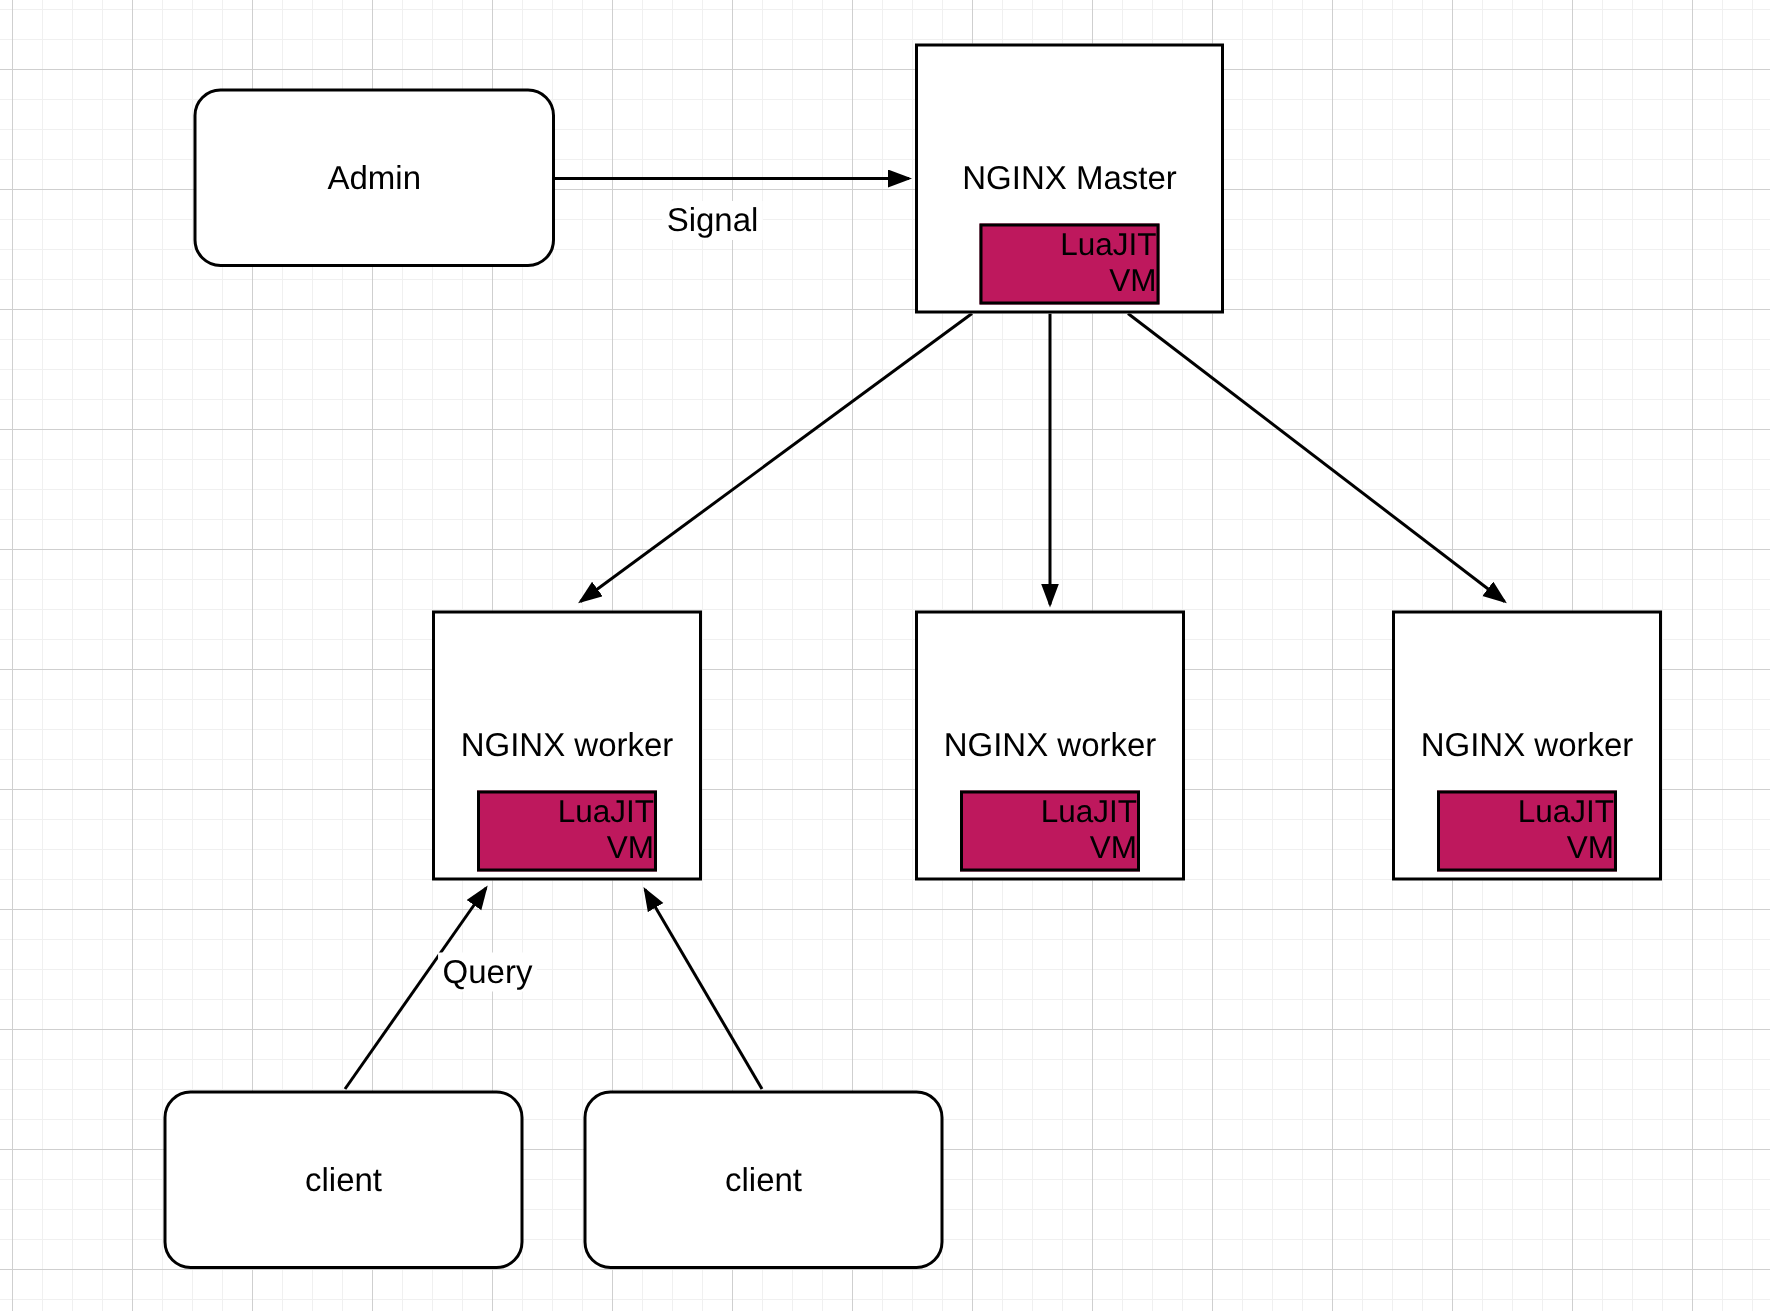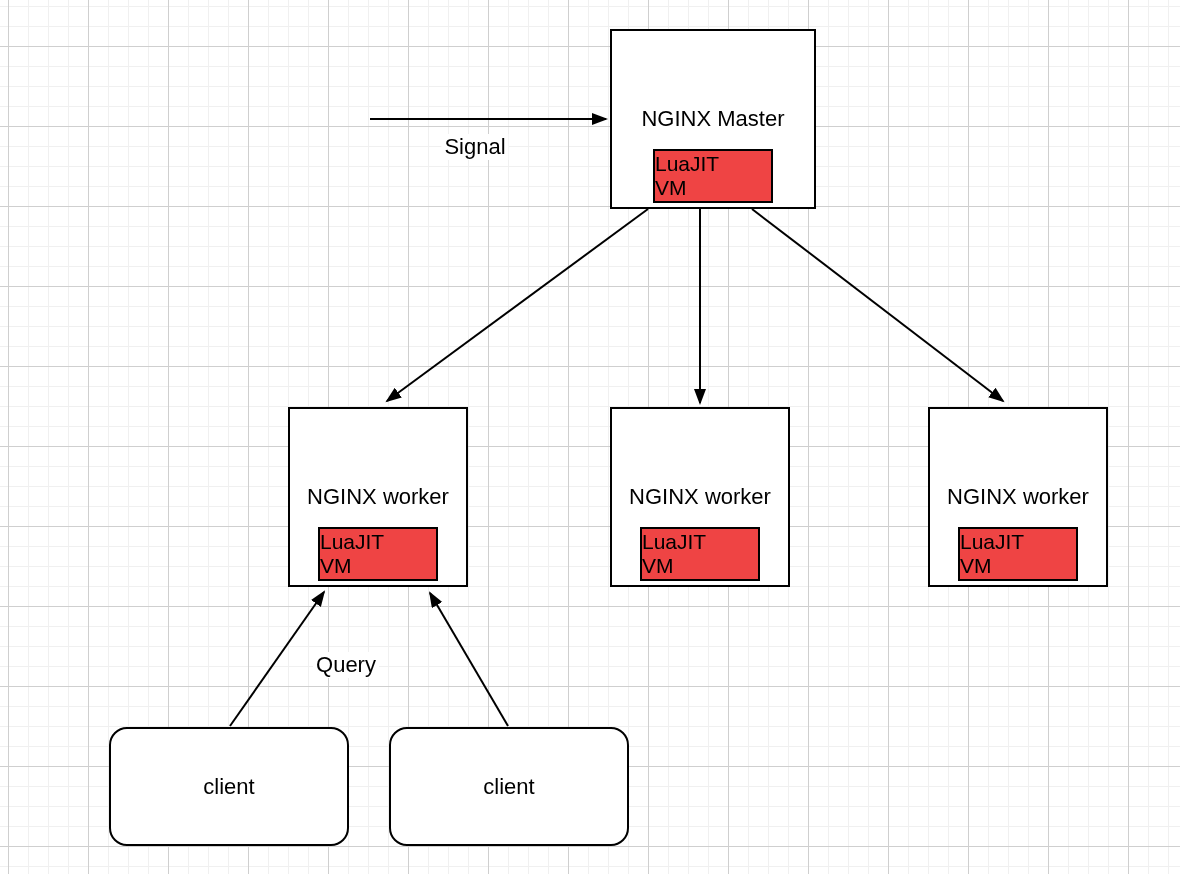--- a/index.html
+++ b/index.html
@@ -36,25 +36,25 @@
   }
   .rounded { border-radius: 18px; }
   .vm-box {
     position: absolute;
     left: 50%;
     bottom: 4px;
     transform: translateX(-50%);
     box-sizing: border-box;
     width: 120px;
     height: 54px;
-    background: #ef4444;
+    background: #be185d;
     border: 2px solid #000000;
     display: flex;
     flex-direction: column;
-    align-items: flex-start;
+    align-items: flex-end;
     justify-content: center;
     line-height: 24px;
     font-size: 21px;
   }
   .edge-label {
     position: absolute;
     transform: translate(-50%, -50%);
     background: #ffffff;
     padding: 0 3px;
     font-size: 22px;
@@ -73,20 +73,23 @@
       </marker>
     </defs>
     <line x1="370" y1="119" x2="606" y2="119" stroke="#000000" stroke-width="2" marker-end="url(#arrowhead)"></line>
     <line x1="648" y1="209" x2="387" y2="401" stroke="#000000" stroke-width="2" marker-end="url(#arrowhead)"></line>
     <line x1="700" y1="209" x2="700" y2="403" stroke="#000000" stroke-width="2" marker-end="url(#arrowhead)"></line>
     <line x1="752" y1="209" x2="1003" y2="401" stroke="#000000" stroke-width="2" marker-end="url(#arrowhead)"></line>
     <line x1="230" y1="726" x2="324" y2="592" stroke="#000000" stroke-width="2" marker-end="url(#arrowhead)"></line>
     <line x1="508" y1="726" x2="430" y2="593" stroke="#000000" stroke-width="2" marker-end="url(#arrowhead)"></line>
   </svg>
 
+  <div class="node rounded" style="left:129px; top:59px; width:241px; height:119px;">
+    <span>Admin</span>
+  </div>
 
   <div class="node" style="left:610px; top:29px; width:206px; height:180px;">
     <span>NGINX Master</span>
     <div class="vm-box">
       <span>LuaJIT</span>
       <span>VM</span>
     </div>
   </div>
 
   <div class="node" style="left:288px; top:407px; width:180px; height:180px;">
@@ -116,15 +119,15 @@
   <div class="node rounded" style="left:109px; top:727px; width:240px; height:119px;">
     <span>client</span>
   </div>
 
   <div class="node rounded" style="left:389px; top:727px; width:240px; height:119px;">
     <span>client</span>
   </div>
 
   <div class="edge-label" style="left:475px; top:147px;">Signal</div>
 
-  <div class="edge-label" style="left:325px; top:665px;margin-left:21px;">Query</div>
+  <div class="edge-label" style="left:325px; top:648px;">Query</div>
 
 </div>
 
 </body></html>

